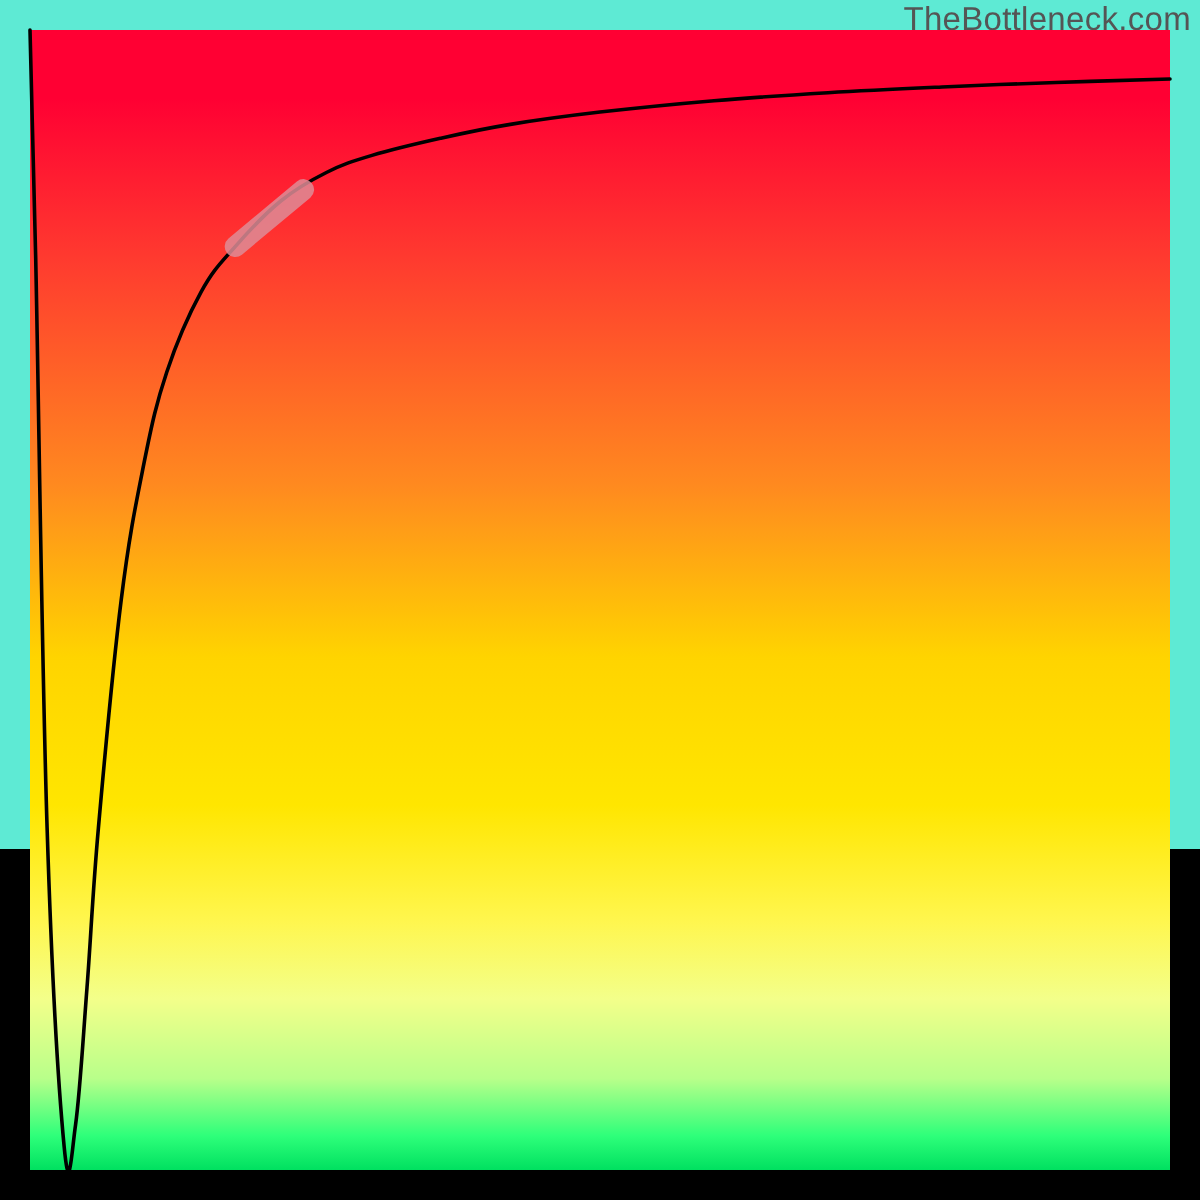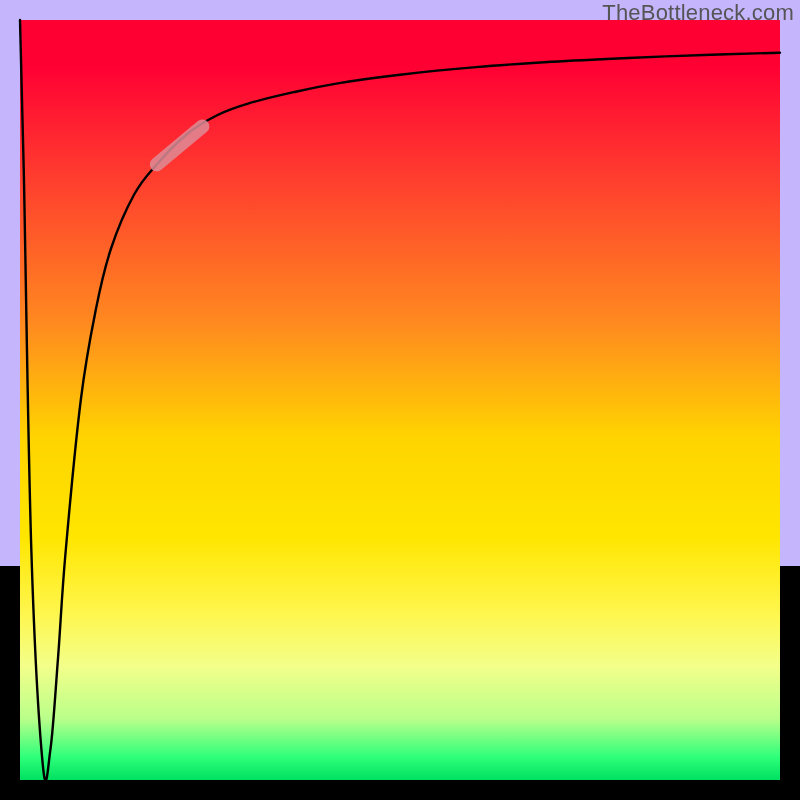--- a/index.html
+++ b/index.html
@@ -8,21 +8,21 @@
     width: 800px;
     height: 800px;
     background: #000;
     font-family: Arial, Helvetica, sans-serif;
     overflow: hidden;
   }
   .frame {
     position: relative;
     width: 800px;
     height: 566px;
-    background: #c4b5fd;
+    background: #5eead4;
   }
   .plot {
     position: absolute;
     left: 20px;
     top: 20px;
     width: 760px;
     height: 760px;
     
     background: linear-gradient(to bottom,
       #ff0033 0%,

